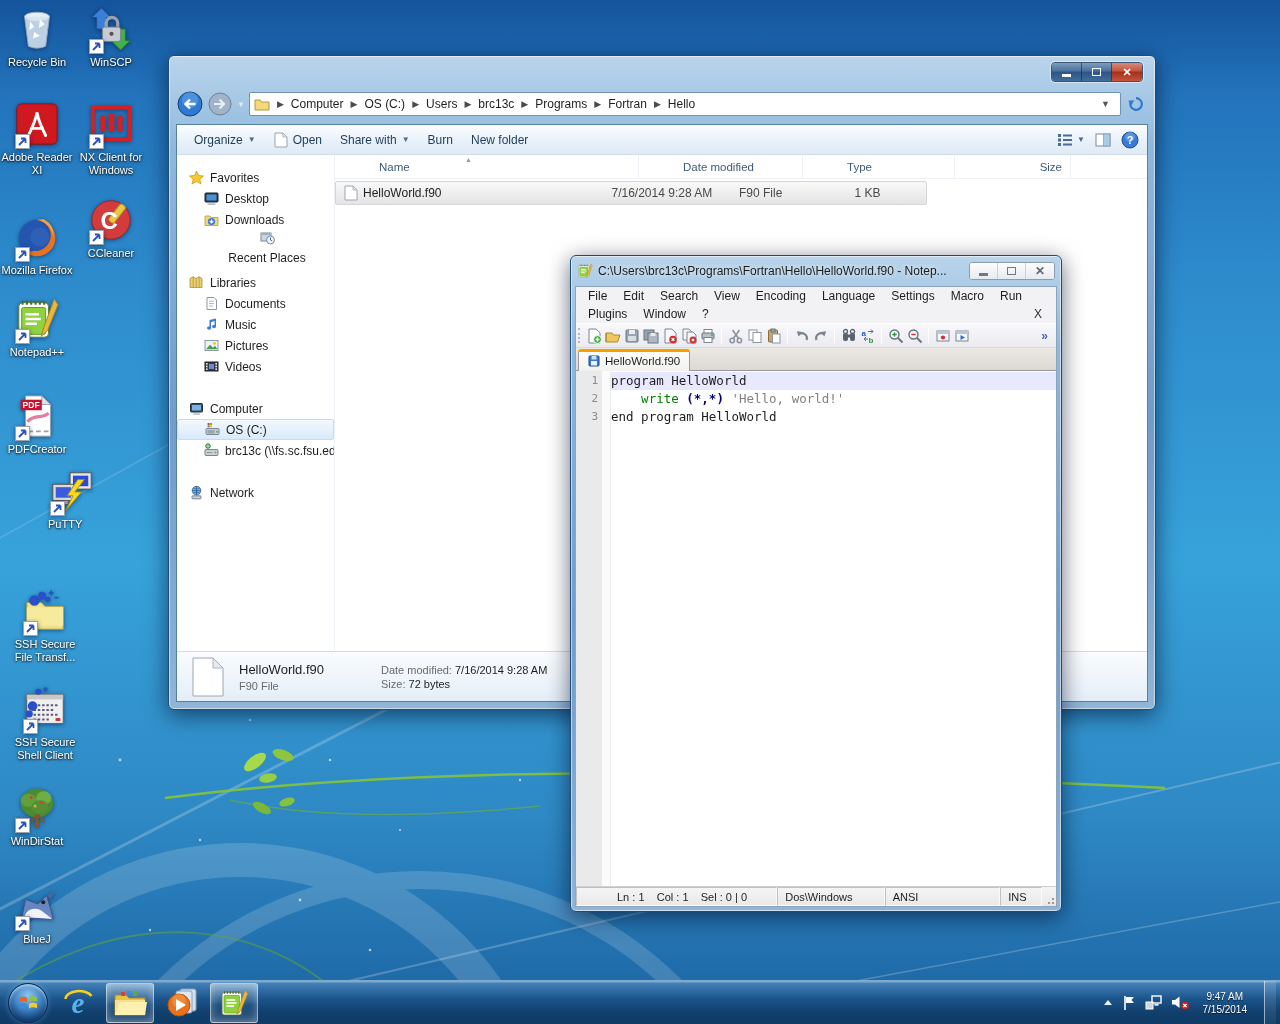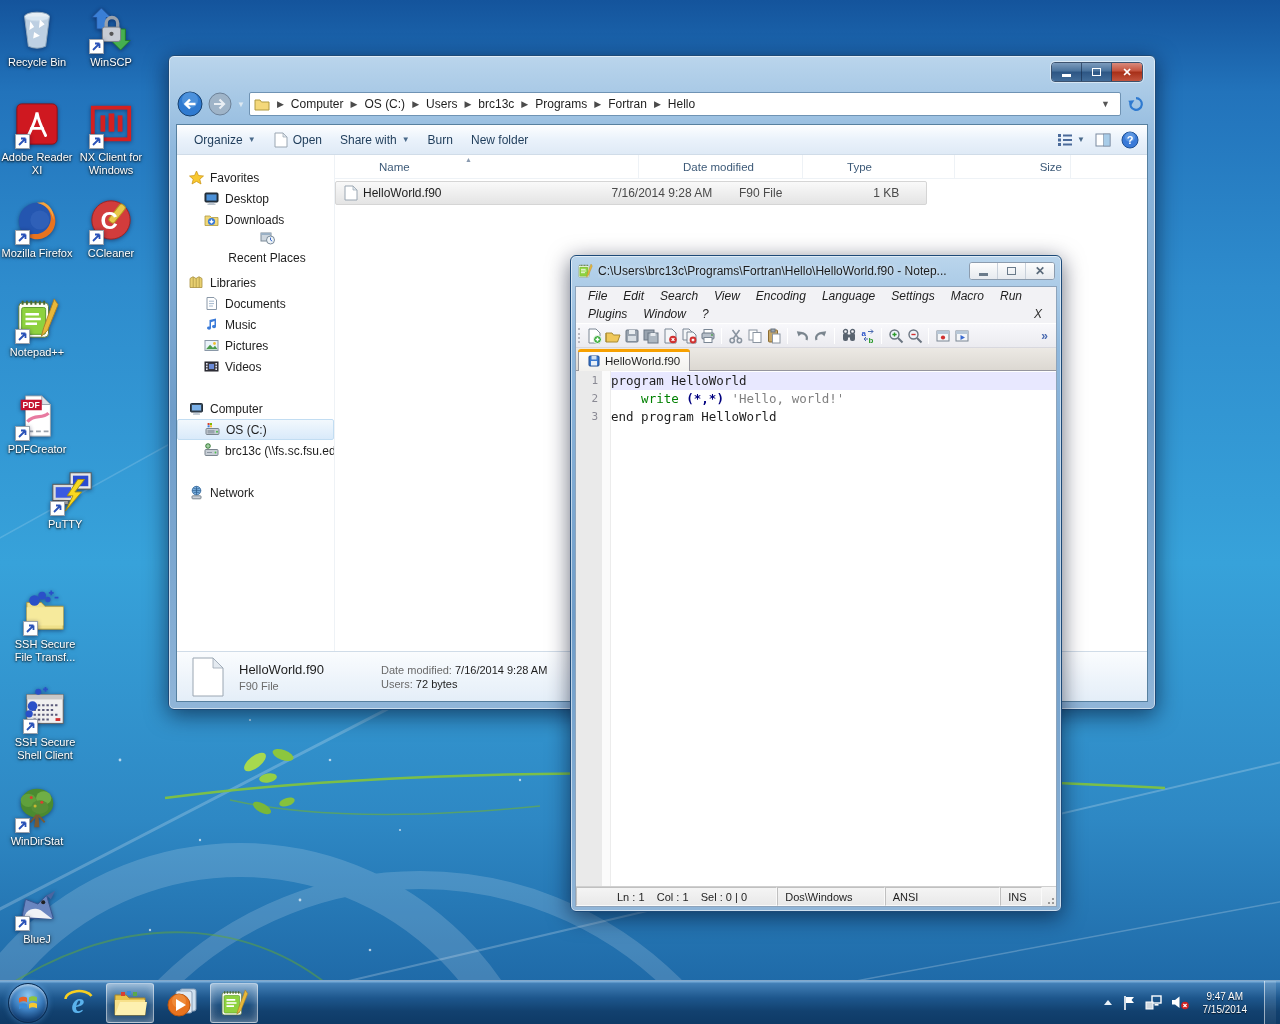--- a/index.html
+++ b/index.html
@@ -82,21 +82,21 @@
     text-shadow:0 0 6px rgba(255,255,255,.9); }
   .nppbtns { display:flex; border:1px solid #8c9cae; border-radius:3px; overflow:hidden; background:#fff; flex:none;}
   .nppbtn { width:28px; height:16px; display:flex; align-items:center; justify-content:center;
     background:linear-gradient(180deg,#fdfdfd,#e6eaef); color:#5a6a7a; border-right:1px solid #c8d0da; }
   .nppbtn:last-child{border-right:none;}
   .ng-min { width:9px; height:3px; background:#6a7a8a; margin-top:6px;}
   .ng-max { width:9px; height:8px; border:1px solid #6a7a8a; }
   .ng-close { font-size:12px; font-weight:bold; }
   .npp-body { position:absolute; left:4px; right:4px; top:30px; bottom:4px; border:1px solid #8ea4bb;
     background:#f2f2f5; display:flex; flex-direction:column; overflow:hidden;}
-  .npp-menurow { display:flex; align-items:center; height:18px; padding:0 4px; font-size:12px; color:#1e1e1e;font-style:italic; }
+  .npp-menurow { display:flex; align-items:center; height:18px; padding:0 4px; font-size:12px; color:#1e1e1e; }
   .npp-menuitem { padding:1px 8px; }
   .npp-menu-close { margin-left:auto; padding:0 10px; color:#333; font-size:12px; }
   .npp-toolbar { height:25px; display:flex; align-items:center; padding:0 4px 0 8px;
     background:linear-gradient(180deg,#f8f8fb,#ebebf0); border-top:1px solid #fff; border-bottom:1px solid #d8d8de; position:relative;}
   .npp-toolbar::before { content:""; position:absolute; left:2px; top:4px; bottom:4px; width:3px;
     border-left:2px dotted #b8b8c0; }
   .tbi { width:19px; height:19px; display:flex; align-items:center; justify-content:center; border-radius:2px; }
   .tbsep { width:1px; height:16px; background:#c4c4cc; border-right:1px solid #fff; margin:0 4px; }
   .tb-ovf { margin-left:auto; color:#4a6ab0; font-size:12px; font-weight:bold; padding:0 4px;}
   .npp-tabbar { height:23px; background:linear-gradient(180deg,#ece9e4,#dcd8d2); border-bottom:1px solid #96969e;
@@ -221,21 +221,21 @@
           <rect x="5" y="7" width="38" height="33" fill="none" stroke="#d42020" stroke-width="4"></rect>
           <rect x="13" y="15" width="5" height="17" fill="#d42020"></rect>
           <rect x="21.5" y="13" width="6" height="19" fill="#d42020"></rect>
           <rect x="31" y="15" width="5" height="17" fill="#d42020"></rect>
         </svg><span class="sc"><svg width="15" height="15" viewBox="0 0 15 15">
             <rect x="0.5" y="0.5" width="14" height="14" fill="#fff" stroke="#9aa2ac"></rect>
             <path d="M4 11 L10.5 4.5 M10.5 4.5 h-4.5 M10.5 4.5 v4.5" stroke="#2a52b8" stroke-width="1.8" fill="none"></path>
           </svg></span></div>
       <div class="lbl">NX Client for Windows</div>
     </div>
-    <div class="dicon" style="left: 0px; top: 197px;">
+    <div class="dicon" style="left: 0px; top: 214px;">
       <div class="tile"><svg width="46" height="46" viewBox="0 0 48 48">
           <circle cx="24" cy="25" r="19" fill="#2456b0"></circle>
           <path d="M24 6 a19 19 0 1 1 -16 29 C10 38 15 40 20 38.5 A14.5 14.5 0 0 0 24 6" fill="#e8731f"></path>
           <path d="M24 6 C33 8 40 15 41 24 C42.5 16 38 9 31 5.5 Z" fill="#f4a33d"></path>
           <circle cx="27" cy="24" r="10" fill="#3a6ac0" opacity=".5"></circle>
         </svg><span class="sc"><svg width="15" height="15" viewBox="0 0 15 15">
             <rect x="0.5" y="0.5" width="14" height="14" fill="#fff" stroke="#9aa2ac"></rect>
             <path d="M4 11 L10.5 4.5 M10.5 4.5 h-4.5 M10.5 4.5 v4.5" stroke="#2a52b8" stroke-width="1.8" fill="none"></path>
           </svg></span></div>
       <div class="lbl">Mozilla Firefox</div>
@@ -634,41 +634,41 @@
                   </svg>
                 </span>
                 <span>HelloWorld.f90</span>
               </span>
               <span class="fcell" style="width: 127.5px; color: rgb(74, 74, 74);">
                 <span>7/16/2014 9:28 AM</span>
               </span>
               <span class="fcell" style="width: 115.5px; color: rgb(74, 74, 74);">
                 <span>F90 File</span>
               </span>
-              <span class="fcell" style="width: 79.5px; justify-content: center; color: rgb(74, 74, 74);">
+              <span class="fcell" style="width: 79.5px; justify-content: flex-start; color: rgb(74, 74, 74);">
                 <span>1 KB</span>
               </span>
             </div>
           </div>
       </div>
     </div>
     <div class="ex-details">
       <span style="flex:none;display:flex;">
         <svg width="34" height="42">
             <path d="M2 2 h20 l10 10 v28 H2 z" fill="#fff" stroke="#9aa6b2"></path>
             <path d="M22 2 l10 10 h-10 z" fill="#e4eaf0" stroke="#9aa6b2" stroke-width=".8"></path>
           </svg>
       </span>
       <span style="width:128px;flex:none;">
         <div class="det-name">HelloWorld.f90</div>
         <div class="det-type">F90 File</div>
       </span>
       <span>
         <div class="det-kv"><span class="k">Date modified:</span> <span>7/16/2014 9:28 AM</span></div>
-        <div class="det-kv"><span class="k">Users:</span> <span>72 bytes</span></div>
+        <div class="det-kv"><span class="k">Size:</span> <span>72 bytes</span></div>
       </span>
       <span class="det-kv k" style="margin-left:120px;">D</span>
     </div>
   </div>
 </div>
 
 <div class="win" id="npp">
   <div class="npp-title">
     <span id="npp-title-icon" style="display:flex;">
         <svg width="16" height="16" viewBox="0 0 48 48">

